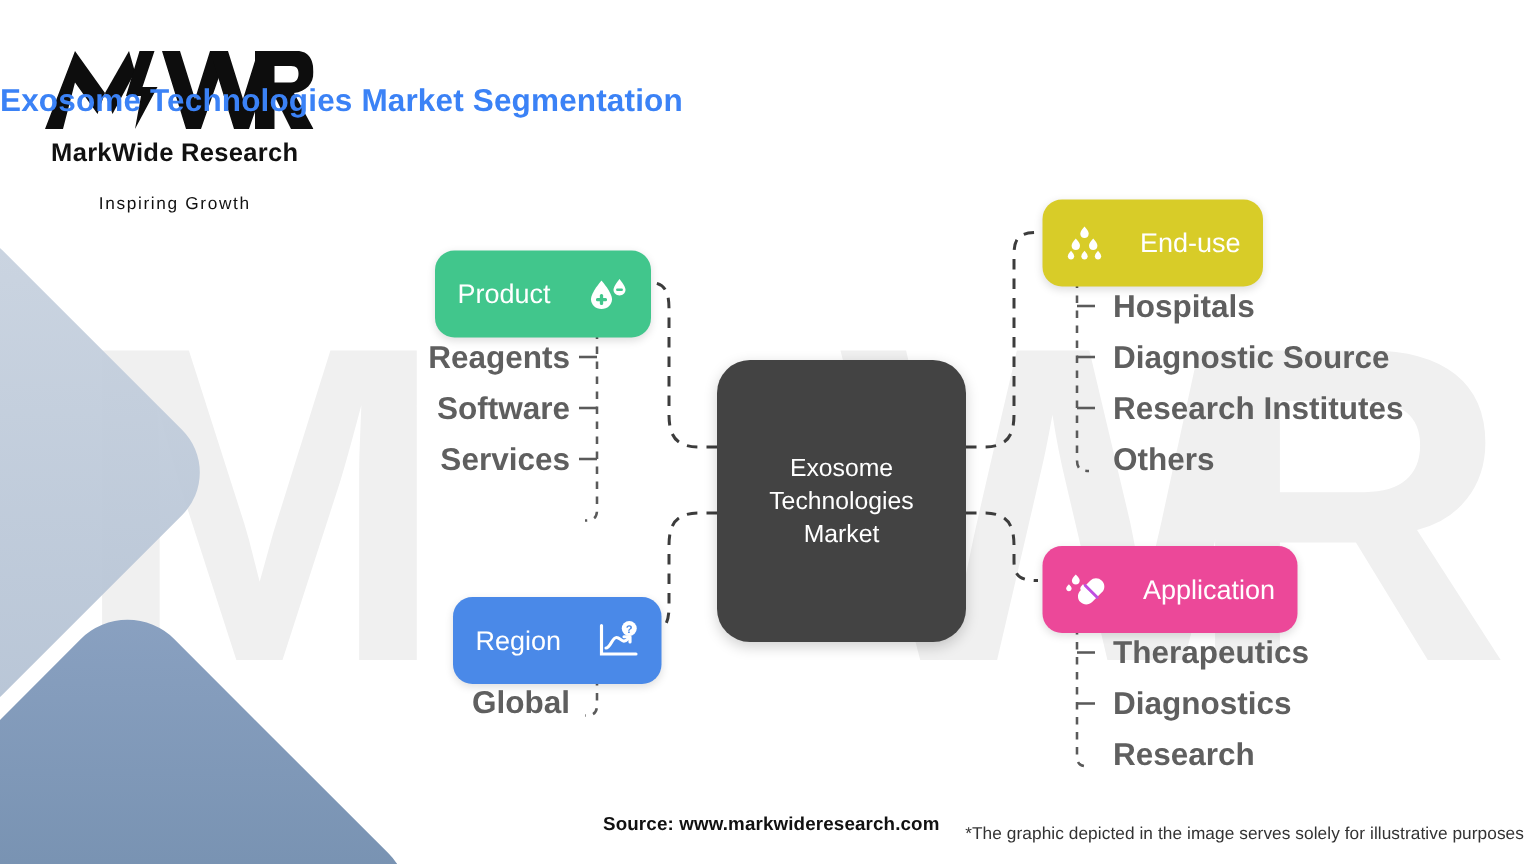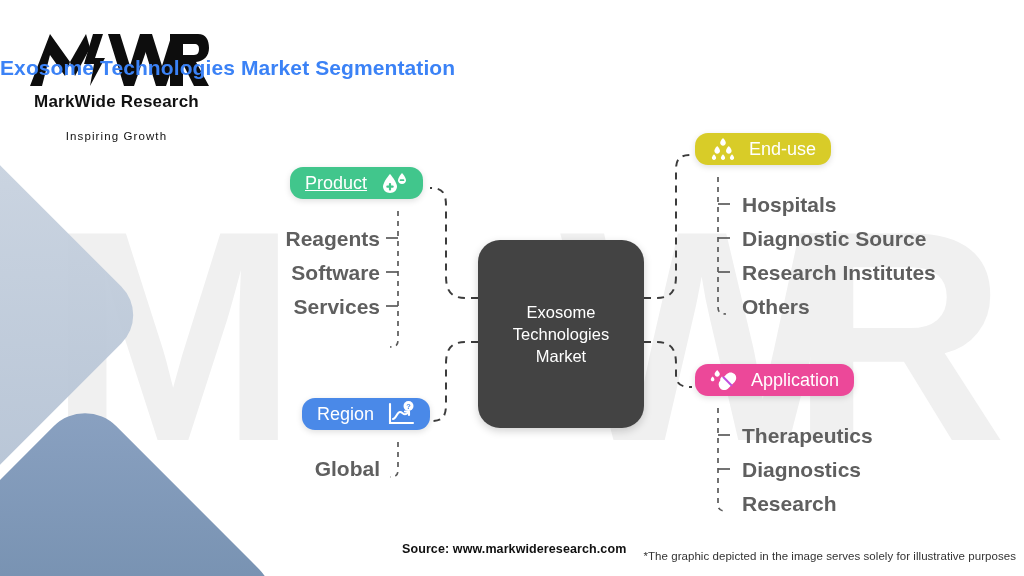--- a/index.html
+++ b/index.html
@@ -114,34 +114,34 @@
     text-align: center;
     font-weight: 400;
     padding: 0 10px;
   }
 
   
   .pill {
     position: absolute;
     display: flex;
     align-items: center;
-    gap: 13px;
+    gap: 24px;
     padding: 0 15px;
-    height: 32px;
+    height: 58px;
     border-radius: 13px;
     color: #fff;
     font-size: 18px;
     font-weight: 500;
     white-space: nowrap;
     box-shadow: 0 2px 6px rgba(0,0,0,.13);
   }
   .pill .pill-icon { display: flex; align-items: center; }
   .pill.rev { flex-direction: row-reverse; }
 
-  #pill-product   { left: 290px; top: 167px; background: #41c68c; text-decoration: underline; }
+  #pill-product   { left: 290px; top: 167px; background: #41c68c; }
   #pill-region    { left: 302px; top: 398px; background: #4a89e8; }
   #pill-enduse    { left: 695px; top: 133px; background: #d8cc28; }
   #pill-applic    { left: 695px; top: 364px; background: #ec4899; }
 
   
   .sublist { position: absolute; }
   .sublist .sub {
     font-size: 21px;
     color: #5f5f5f;
     line-height: 34px;

